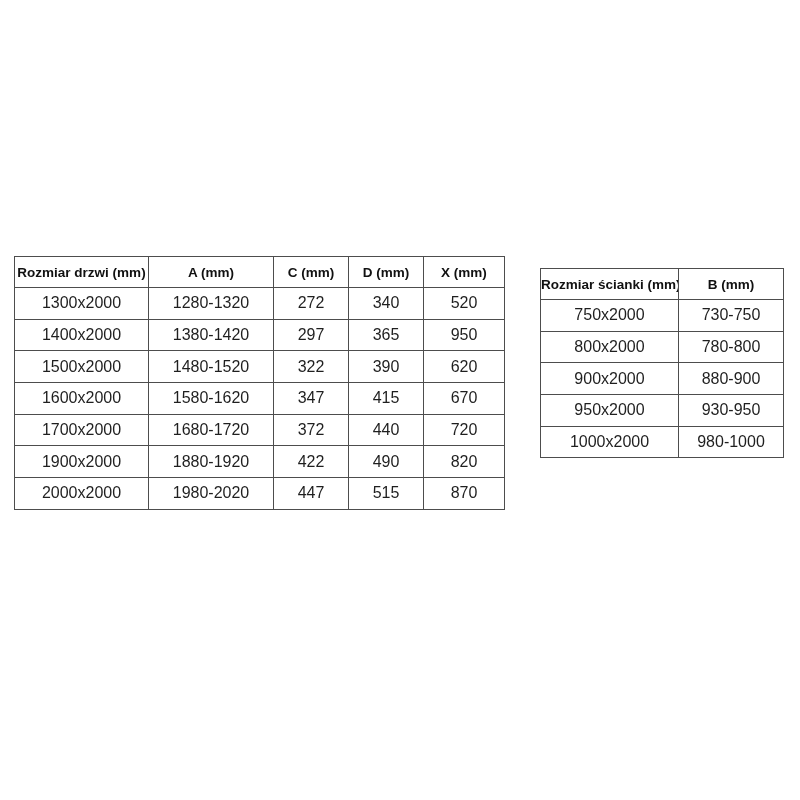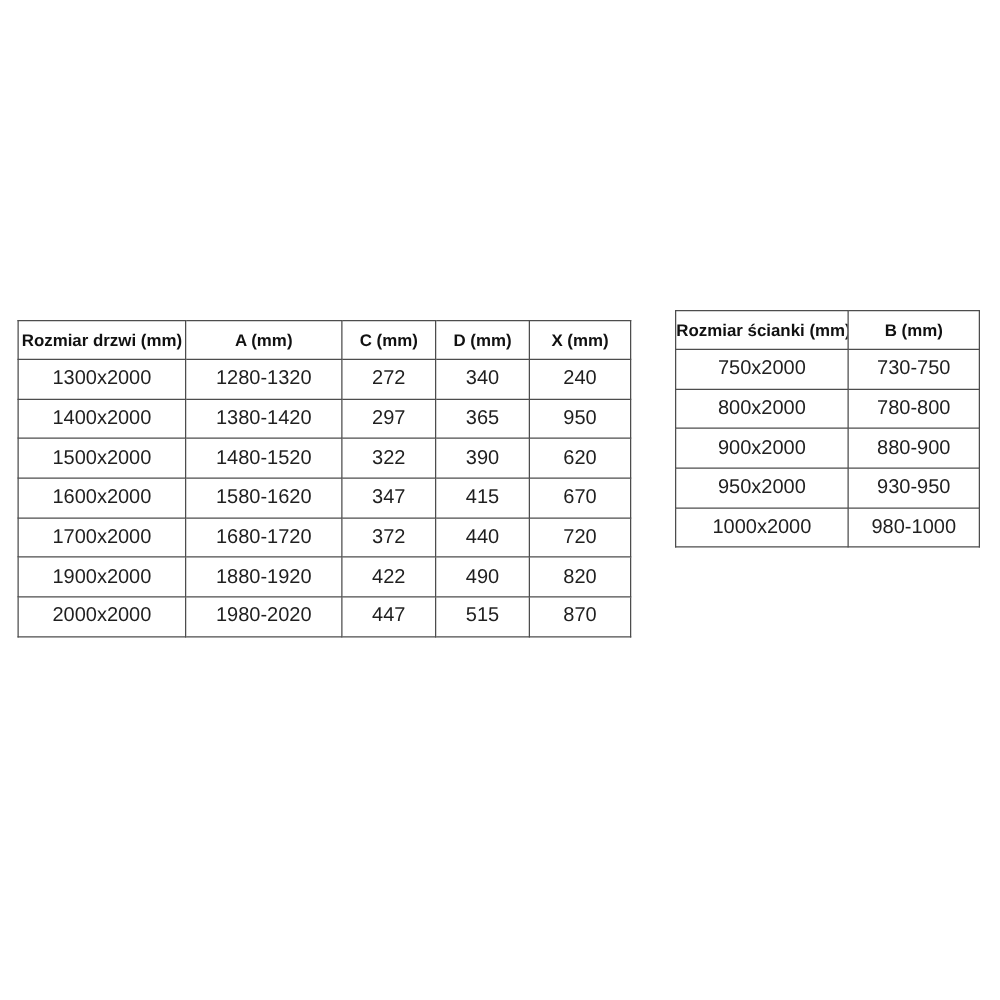--- a/index.html
+++ b/index.html
@@ -23,21 +23,21 @@
     background: #ffffff;
   }
   table.doors {
     left: 14px;
     top: 256px;
     width: 490px;
     border-radius: 12px;
   }
   table.walls {
     left: 540px;
-    top: 248px;
+    top: 268px;
     width: 243px;
   }
   .spec-table th,
   .spec-table td {
     border: 1px solid var(--border, #4d4d4d);
     text-align: center;
     vertical-align: middle;
     padding: 0;
     overflow: hidden;
     white-space: nowrap;
@@ -76,21 +76,21 @@
           <th>D (mm)</th>
           <th>X (mm)</th>
         </tr>
     </thead>
     <tbody>
         <tr>
           <td>1300x2000</td>
           <td>1280-1320</td>
           <td>272</td>
           <td>340</td>
-          <td>240</td>
+          <td>520</td>
         </tr>
         <tr>
           <td>1400x2000</td>
           <td>1380-1420</td>
           <td>297</td>
           <td>365</td>
           <td>950</td>
         </tr>
         <tr>
           <td>1500x2000</td>

